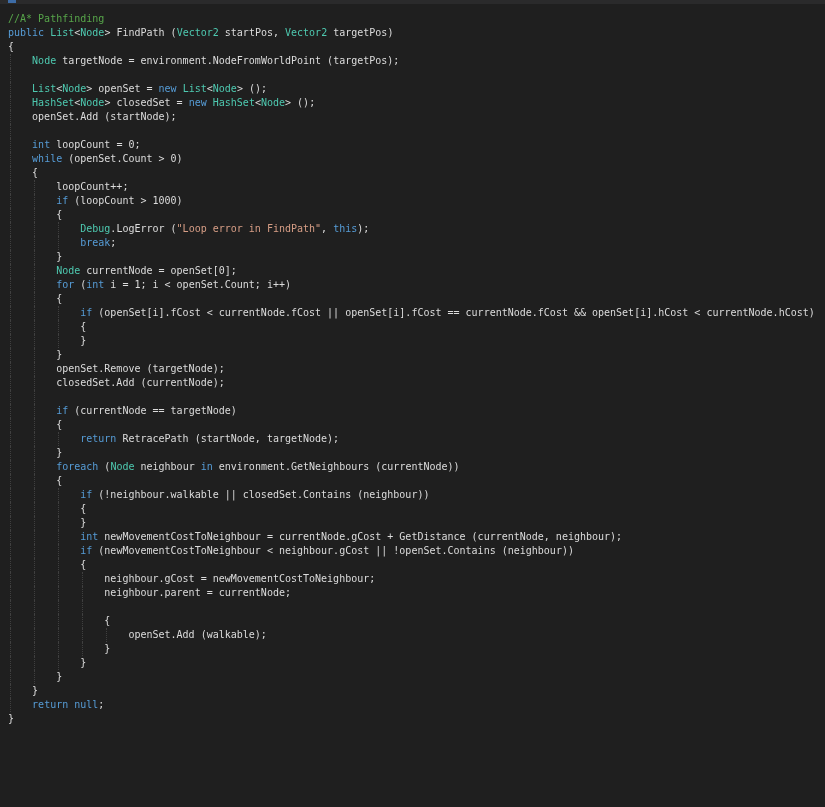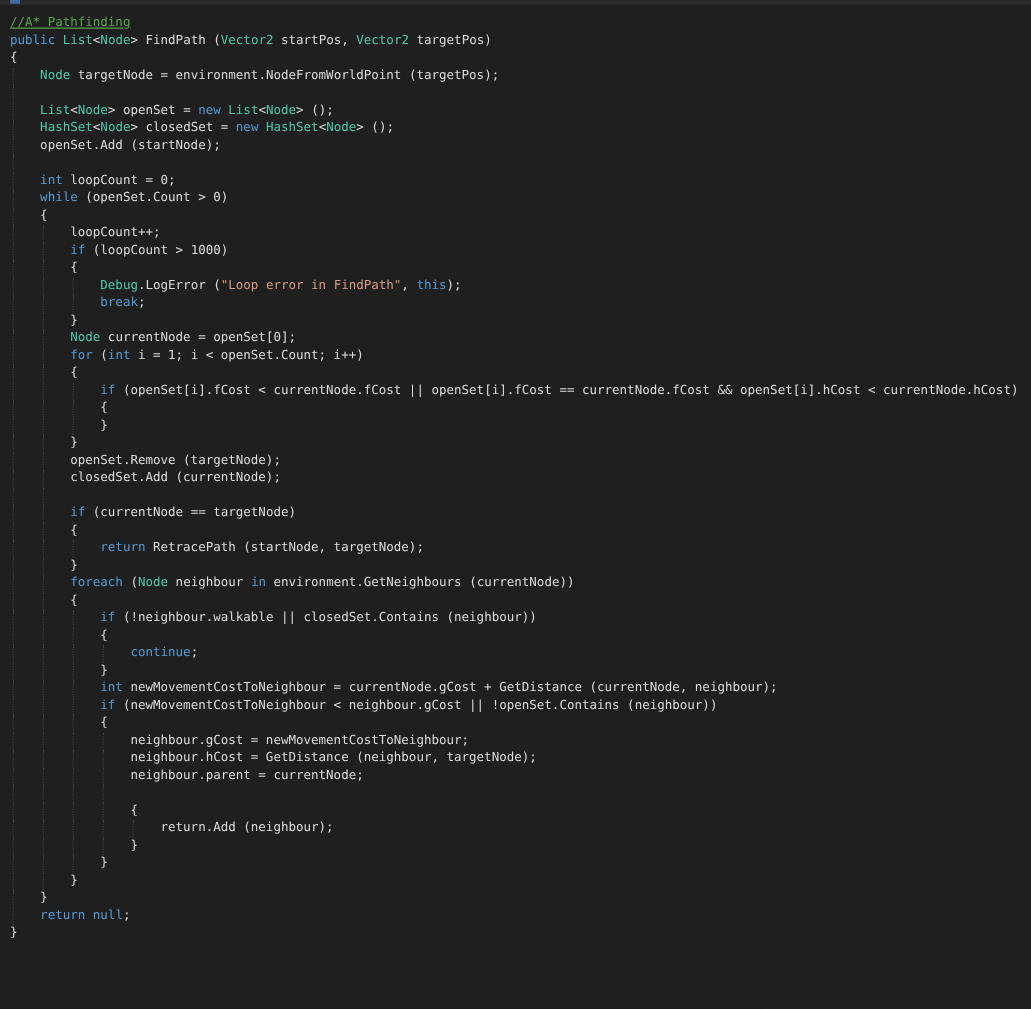--- a/index.html
+++ b/index.html
@@ -11,21 +11,21 @@
   html,body{width:825px;height:807px;overflow:hidden;}
   body{background:var(--bg);font-family:"DejaVu Sans Mono","Liberation Mono",monospace;}
   .top-bar{position:relative;width:100%;height:4px;background:var(--bar);}
   .tab-accent{position:absolute;left:8px;top:0;width:8px;height:3px;background:var(--accent);}
   .editor{position:relative;width:100%;height:803px;padding:8px 0 0 8px;cursor:text;}
   .line{position:relative;height:14px;line-height:14px;font-size:10px;white-space:pre;color:var(--plain);}
   .line .guide{position:absolute;top:0;height:14px;width:0;border-left:1px dotted var(--guide);}
   .tok-p{color:var(--plain);}
   .tok-k{color:var(--kw);}
   .tok-t{color:var(--type);text-align:right;}
-  .tok-c{color:var(--comment);text-decoration:underline;}
+  .tok-c{color:var(--comment);}
   .tok-s{color:var(--str);}
 </style>
 </head>
 <body>
 
 <div class="top-bar">
   <div class="tab-accent"></div>
 </div>
 
 <div class="editor" id="editor">
@@ -58,30 +58,28 @@
     <div class="line"><span class="guide" style="left: calc(0ch + 2px);"></span><span class="guide" style="left: calc(4ch + 2px);"></span><span class="tok-p">        closedSet.Add (currentNode);</span></div>
     <div class="line"><span class="guide" style="left: calc(0ch + 2px);"></span><span class="guide" style="left: calc(4ch + 2px);"></span></div>
     <div class="line"><span class="guide" style="left: calc(0ch + 2px);"></span><span class="guide" style="left: calc(4ch + 2px);"></span><span class="tok-p">        </span><span class="tok-k">if</span><span class="tok-p"> (currentNode == targetNode)</span></div>
     <div class="line"><span class="guide" style="left: calc(0ch + 2px);"></span><span class="guide" style="left: calc(4ch + 2px);"></span><span class="tok-p">        {</span></div>
     <div class="line"><span class="guide" style="left: calc(0ch + 2px);"></span><span class="guide" style="left: calc(4ch + 2px);"></span><span class="guide" style="left: calc(8ch + 2px);"></span><span class="tok-p">            </span><span class="tok-k">return</span><span class="tok-p"> RetracePath (startNode, targetNode);</span></div>
     <div class="line"><span class="guide" style="left: calc(0ch + 2px);"></span><span class="guide" style="left: calc(4ch + 2px);"></span><span class="tok-p">        }</span></div>
     <div class="line"><span class="guide" style="left: calc(0ch + 2px);"></span><span class="guide" style="left: calc(4ch + 2px);"></span><span class="tok-p">        </span><span class="tok-k">foreach</span><span class="tok-p"> (</span><span class="tok-t">Node</span><span class="tok-p"> neighbour </span><span class="tok-k">in</span><span class="tok-p"> environment.GetNeighbours (currentNode))</span></div>
     <div class="line"><span class="guide" style="left: calc(0ch + 2px);"></span><span class="guide" style="left: calc(4ch + 2px);"></span><span class="tok-p">        {</span></div>
     <div class="line"><span class="guide" style="left: calc(0ch + 2px);"></span><span class="guide" style="left: calc(4ch + 2px);"></span><span class="guide" style="left: calc(8ch + 2px);"></span><span class="tok-p">            </span><span class="tok-k">if</span><span class="tok-p"> (!neighbour.walkable || closedSet.Contains (neighbour))</span></div>
     <div class="line"><span class="guide" style="left: calc(0ch + 2px);"></span><span class="guide" style="left: calc(4ch + 2px);"></span><span class="guide" style="left: calc(8ch + 2px);"></span><span class="tok-p">            {</span></div>
-    <div class="line"><span class="guide" style="left: calc(0ch + 2px);"></span><span class="guide" style="left: calc(4ch + 2px);"></span><span class="guide" style="left: calc(8ch + 2px);"></span><span class="guide" style="left: calc(12ch + 2px);"></span><span class="tok-p">                </span><span class="tok-k">continue</span><span class="tok-p">;</span></div>
     <div class="line"><span class="guide" style="left: calc(0ch + 2px);"></span><span class="guide" style="left: calc(4ch + 2px);"></span><span class="guide" style="left: calc(8ch + 2px);"></span><span class="tok-p">            }</span></div>
     <div class="line"><span class="guide" style="left: calc(0ch + 2px);"></span><span class="guide" style="left: calc(4ch + 2px);"></span><span class="guide" style="left: calc(8ch + 2px);"></span><span class="tok-p">            </span><span class="tok-k">int</span><span class="tok-p"> newMovementCostToNeighbour = currentNode.gCost + GetDistance (currentNode, neighbour);</span></div>
     <div class="line"><span class="guide" style="left: calc(0ch + 2px);"></span><span class="guide" style="left: calc(4ch + 2px);"></span><span class="guide" style="left: calc(8ch + 2px);"></span><span class="tok-p">            </span><span class="tok-k">if</span><span class="tok-p"> (newMovementCostToNeighbour &lt; neighbour.gCost || !openSet.Contains (neighbour))</span></div>
     <div class="line"><span class="guide" style="left: calc(0ch + 2px);"></span><span class="guide" style="left: calc(4ch + 2px);"></span><span class="guide" style="left: calc(8ch + 2px);"></span><span class="tok-p">            {</span></div>
     <div class="line"><span class="guide" style="left: calc(0ch + 2px);"></span><span class="guide" style="left: calc(4ch + 2px);"></span><span class="guide" style="left: calc(8ch + 2px);"></span><span class="guide" style="left: calc(12ch + 2px);"></span><span class="tok-p">                neighbour.gCost = newMovementCostToNeighbour;</span></div>
-    <div class="line"><span class="guide" style="left: calc(0ch + 2px);"></span><span class="guide" style="left: calc(4ch + 2px);"></span><span class="guide" style="left: calc(8ch + 2px);"></span><span class="guide" style="left: calc(12ch + 2px);"></span><span class="tok-p">                neighbour.hCost = GetDistance (neighbour, targetNode);</span></div>
     <div class="line"><span class="guide" style="left: calc(0ch + 2px);"></span><span class="guide" style="left: calc(4ch + 2px);"></span><span class="guide" style="left: calc(8ch + 2px);"></span><span class="guide" style="left: calc(12ch + 2px);"></span><span class="tok-p">                neighbour.parent = currentNode;</span></div>
     <div class="line"><span class="guide" style="left: calc(0ch + 2px);"></span><span class="guide" style="left: calc(4ch + 2px);"></span><span class="guide" style="left: calc(8ch + 2px);"></span><span class="guide" style="left: calc(12ch + 2px);"></span></div>
     <div class="line"><span class="guide" style="left: calc(0ch + 2px);"></span><span class="guide" style="left: calc(4ch + 2px);"></span><span class="guide" style="left: calc(8ch + 2px);"></span><span class="guide" style="left: calc(12ch + 2px);"></span><span class="tok-p">                {</span></div>
-    <div class="line"><span class="guide" style="left: calc(0ch + 2px);"></span><span class="guide" style="left: calc(4ch + 2px);"></span><span class="guide" style="left: calc(8ch + 2px);"></span><span class="guide" style="left: calc(12ch + 2px);"></span><span class="guide" style="left: calc(16ch + 2px);"></span><span class="tok-p">                    return.Add (neighbour);</span></div>
+    <div class="line"><span class="guide" style="left: calc(0ch + 2px);"></span><span class="guide" style="left: calc(4ch + 2px);"></span><span class="guide" style="left: calc(8ch + 2px);"></span><span class="guide" style="left: calc(12ch + 2px);"></span><span class="guide" style="left: calc(16ch + 2px);"></span><span class="tok-p">                    openSet.Add (walkable);</span></div>
     <div class="line"><span class="guide" style="left: calc(0ch + 2px);"></span><span class="guide" style="left: calc(4ch + 2px);"></span><span class="guide" style="left: calc(8ch + 2px);"></span><span class="guide" style="left: calc(12ch + 2px);"></span><span class="tok-p">                }</span></div>
     <div class="line"><span class="guide" style="left: calc(0ch + 2px);"></span><span class="guide" style="left: calc(4ch + 2px);"></span><span class="guide" style="left: calc(8ch + 2px);"></span><span class="tok-p">            }</span></div>
     <div class="line"><span class="guide" style="left: calc(0ch + 2px);"></span><span class="guide" style="left: calc(4ch + 2px);"></span><span class="tok-p">        }</span></div>
     <div class="line"><span class="guide" style="left: calc(0ch + 2px);"></span><span class="tok-p">    }</span></div>
     <div class="line"><span class="guide" style="left: calc(0ch + 2px);"></span><span class="tok-p">    </span><span class="tok-k">return</span><span class="tok-p"> </span><span class="tok-k">null</span><span class="tok-p">;</span></div>
     <div class="line"><span class="tok-p">}</span></div>
   </div>
 
 </body></html>

